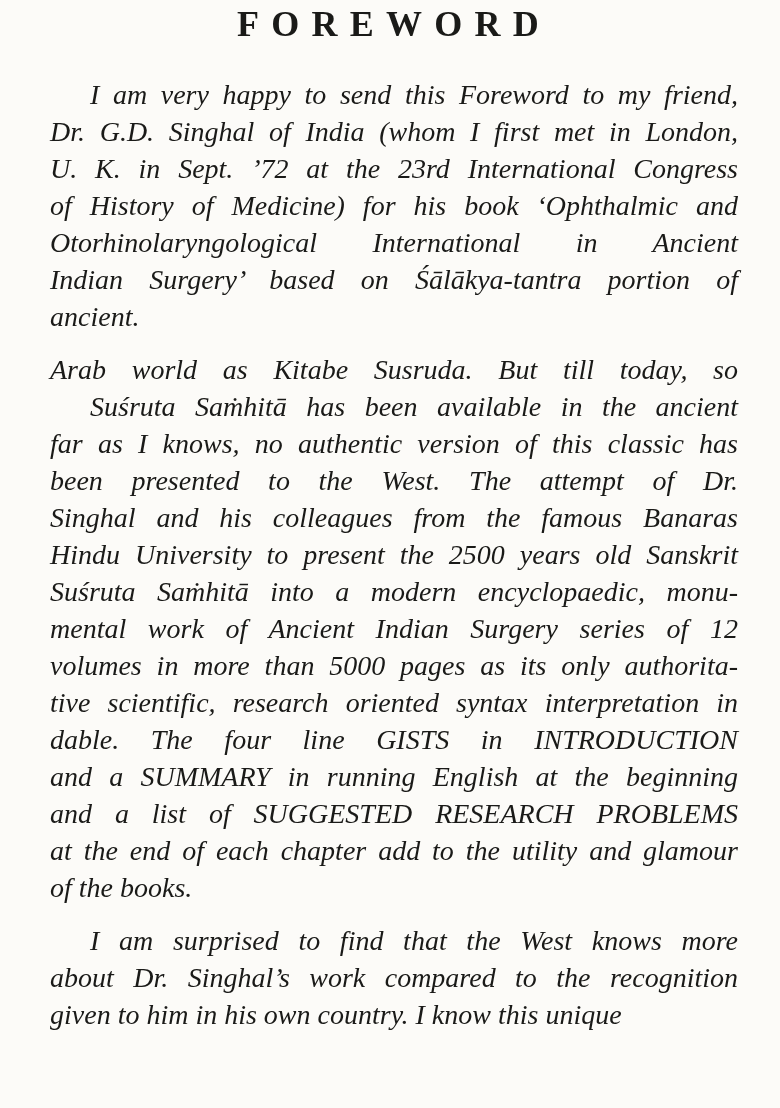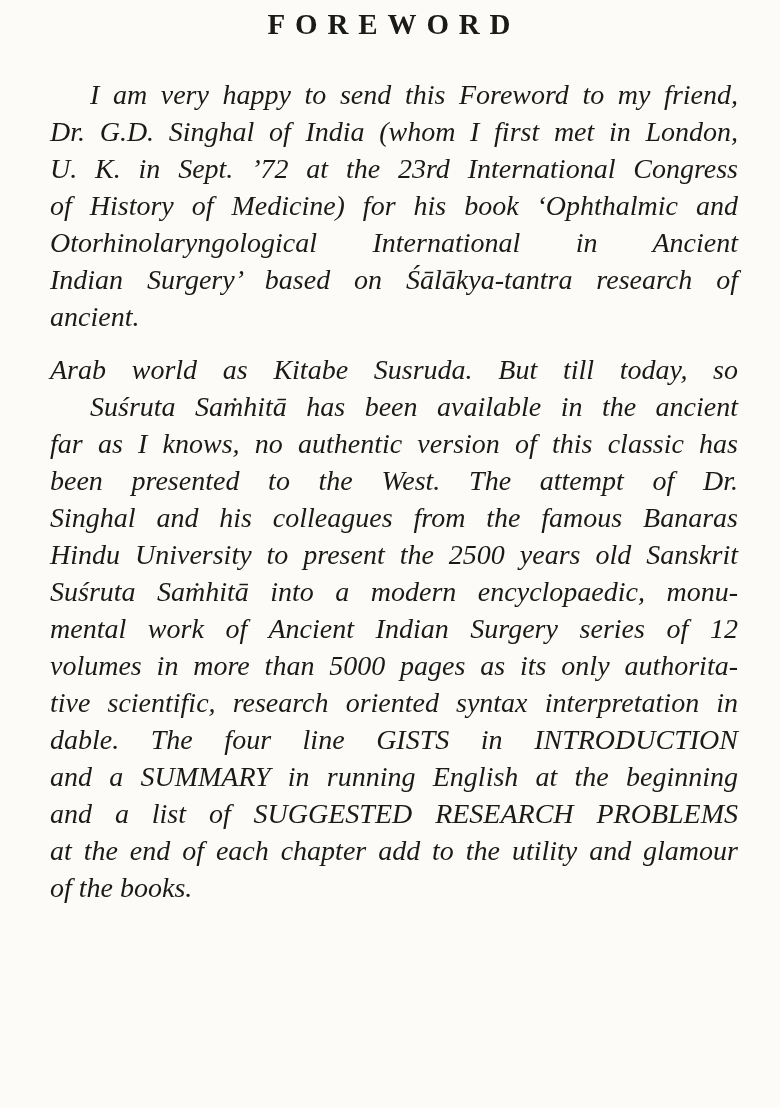--- a/index.html
+++ b/index.html
@@ -15,21 +15,21 @@
     color: #1a1a18;
     font-family: "Liberation Serif", "DejaVu Serif", serif;
     font-size: 28px;
     line-height: 37px;
     box-sizing: border-box;
     padding: 6px 42px 0 50px;
     overflow: hidden;
   }
   .title {
     font-weight: bold;
-    font-size: 29px;
+    font-size: 36px;
     letter-spacing: 0.34em;
     text-align: center;
     margin: 0 0 34px 0;
     line-height: 36px;
   }
   .paragraph {
     margin: 0 0 16px 0;
     font-style: italic;
   }
   .paragraph:last-child {
@@ -52,34 +52,39 @@
 
 <div class="page">
   <h1 class="title">FOREWORD</h1>
   <div>
       <div class="paragraph">
         <div class="line indent">I am very happy to send this Foreword to my friend,</div>
         <div class="line">Dr. G.D. Singhal of India (whom I first met in London,</div>
         <div class="line">U. K. in Sept. ’72 at the 23rd International Congress</div>
         <div class="line">of History of Medicine) for his book ‘Ophthalmic and</div>
         <div class="line">Otorhinolaryngological International in Ancient</div>
-        <div class="line">Indian Surgery’ based on Śālākya-tantra research of</div>
+        <div class="line">Indian Surgery’ based on Śālākya-tantra portion of</div>
         <div class="line last">ancient.</div>
       </div>
       <div class="paragraph">
         <div class="line">Arab world as Kitabe Susruda. But till today, so</div>
         <div class="line indent">Suśruta Saṁhitā has been available in the ancient</div>
         <div class="line">far as I knows, no authentic version of this classic has</div>
         <div class="line">been presented to the West. The attempt of Dr.</div>
         <div class="line">Singhal and his colleagues from the famous Banaras</div>
         <div class="line">Hindu University to present the 2500 years old Sanskrit</div>
         <div class="line">Suśruta Saṁhitā into a modern encyclopaedic, monu-</div>
         <div class="line">mental work of Ancient Indian Surgery series of 12</div>
         <div class="line">volumes in more than 5000 pages as its only authorita-</div>
         <div class="line">tive scientific, research oriented syntax interpretation in</div>
         <div class="line">dable. The four line GISTS in INTRODUCTION</div>
         <div class="line">and a SUMMARY in running English at the beginning</div>
         <div class="line">and a list of SUGGESTED RESEARCH PROBLEMS</div>
         <div class="line">at the end of each chapter add to the utility and glamour</div>
         <div class="line last">of the books.</div>
       </div>
+      <div class="paragraph">
+        <div class="line indent">I am surprised to find that the West knows more</div>
+        <div class="line">about Dr. Singhal’s work compared to the recognition</div>
+        <div class="line last">given to him in his own country.  I know this unique</div>
+      </div>
     </div>
 </div>
 
 </body></html>

